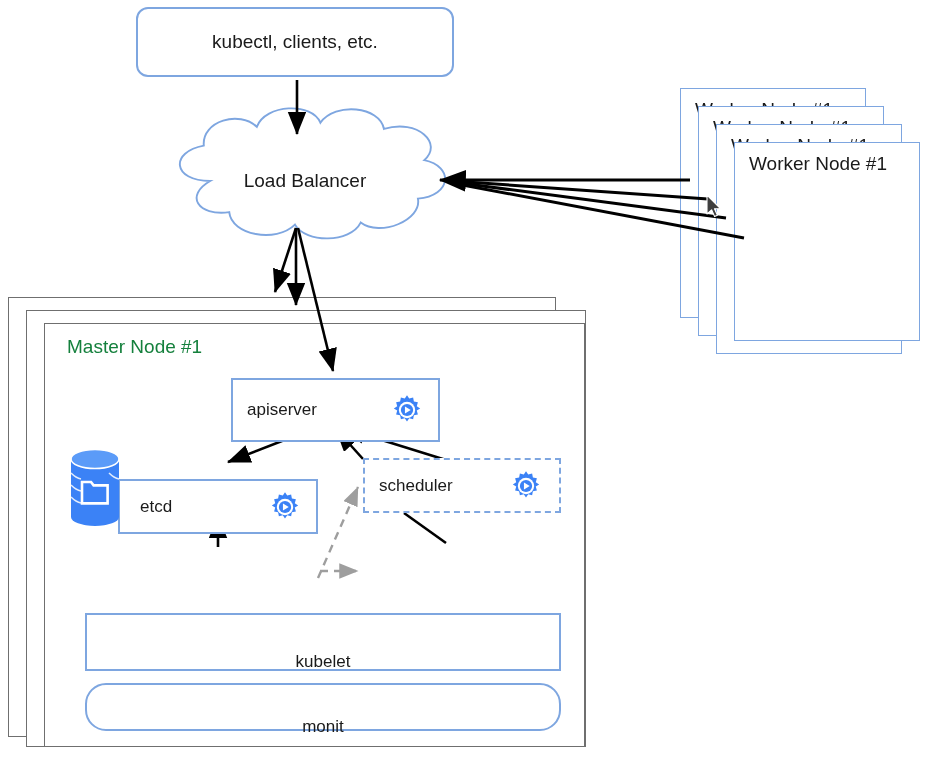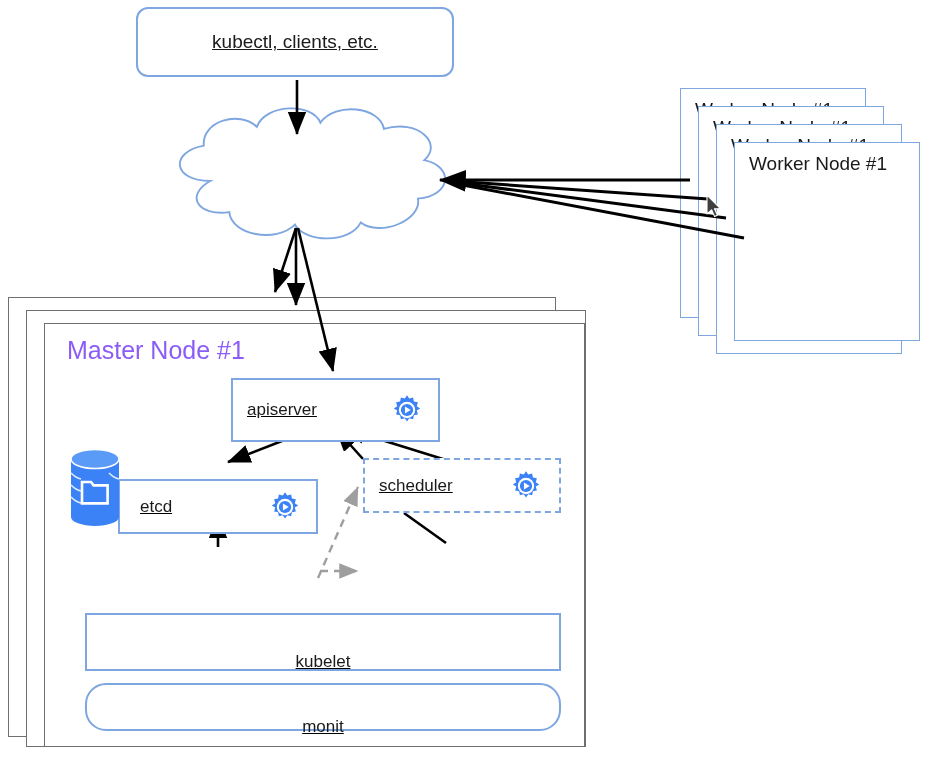--- a/index.html
+++ b/index.html
@@ -12,21 +12,21 @@
     font-family: "Liberation Sans", sans-serif;
     color: #000000;
   }
   #canvas {
     position: relative;
     width: 941px;
     height: 762px;
     background: #ffffff;
     overflow: hidden;
   }
-  .abs { position: absolute; text-decoration: underline; }
+  .abs { position: absolute; }
 
   
   #wires {
     position: absolute;
     left: 0; top: 0;
     width: 941px; height: 762px;
     pointer-events: none;
   }
 
   
@@ -69,23 +69,23 @@
     font-size: 19px;
     white-space: nowrap;
     color: #1a1a1a;
   }
   .master-card {
     border: 1.4px solid #6f6f6f;
   }
   .master-card .node-title {
     position: absolute;
     left: 22px; top: 12px;
-    font-size: 25px;
+    font-size: 19px;
     white-space: nowrap;
-    color: #8b5cf6;
+    color: #15803d;
   }
 
   
   .comp {
     background: #ffffff;
     box-sizing: border-box;
     display: flex;
     align-items: center;
   }
   .comp.solid { border: 2px solid #7ea6e0; }
@@ -202,20 +202,21 @@
     <line x1="363" y1="459" x2="336" y2="429" stroke="#000000" stroke-width="2.6" marker-end="url(#ah-black)"></line>
 
     <line x1="459" y1="464" x2="343" y2="428" stroke="#000000" stroke-width="2.6" marker-end="url(#ah-black)"></line>
     <line x1="446" y1="543" x2="404" y2="513" stroke="#000000" stroke-width="2.6"></line>
 
     <line x1="318" y1="578" x2="358" y2="487" stroke="#9e9e9e" stroke-width="2.4" stroke-dasharray="8,6" marker-end="url(#ah-gray)"></line>
 
     <line x1="320" y1="571" x2="358" y2="571" stroke="#9e9e9e" stroke-width="2.4" stroke-dasharray="8,6" marker-end="url(#ah-gray)"></line>
   </svg>
 
+  <div class="abs cloud-label" style="z-index:9;">Load Balancer</div>
 
   <div class="abs comp solid left-label" style="left:231px; top:378px; width:209px; height:64px; z-index:12;">
     <span class="comp-label">apiserver</span>
     <span class="gear-slot" style="right:14px;">
       <svg viewBox="0 0 40 40" xmlns="http://www.w3.org/2000/svg">
         <path fill="#3b82f6" d="M20 2.6l2.6 4.0 4.6-1.3 0.9 4.7 4.7 0.9-1.3 4.6 4.0 2.6-4.0 2.6 1.3 4.6-4.7 0.9-0.9 4.7-4.6-1.3-2.6 4.0-2.6-4.0-4.6 1.3-0.9-4.7-4.7-0.9 1.3-4.6-4.0-2.6 4.0-2.6-1.3-4.6 4.7-0.9 0.9-4.7 4.6 1.3z"></path>
         <circle cx="20" cy="20" r="9.6" fill="#ffffff"></circle>
         <circle cx="20" cy="20" r="7.2" fill="#3b82f6"></circle>
         <path fill="#ffffff" d="M17.6 15.8 L24.4 20 L17.6 24.2 z"></path>
       </svg>

